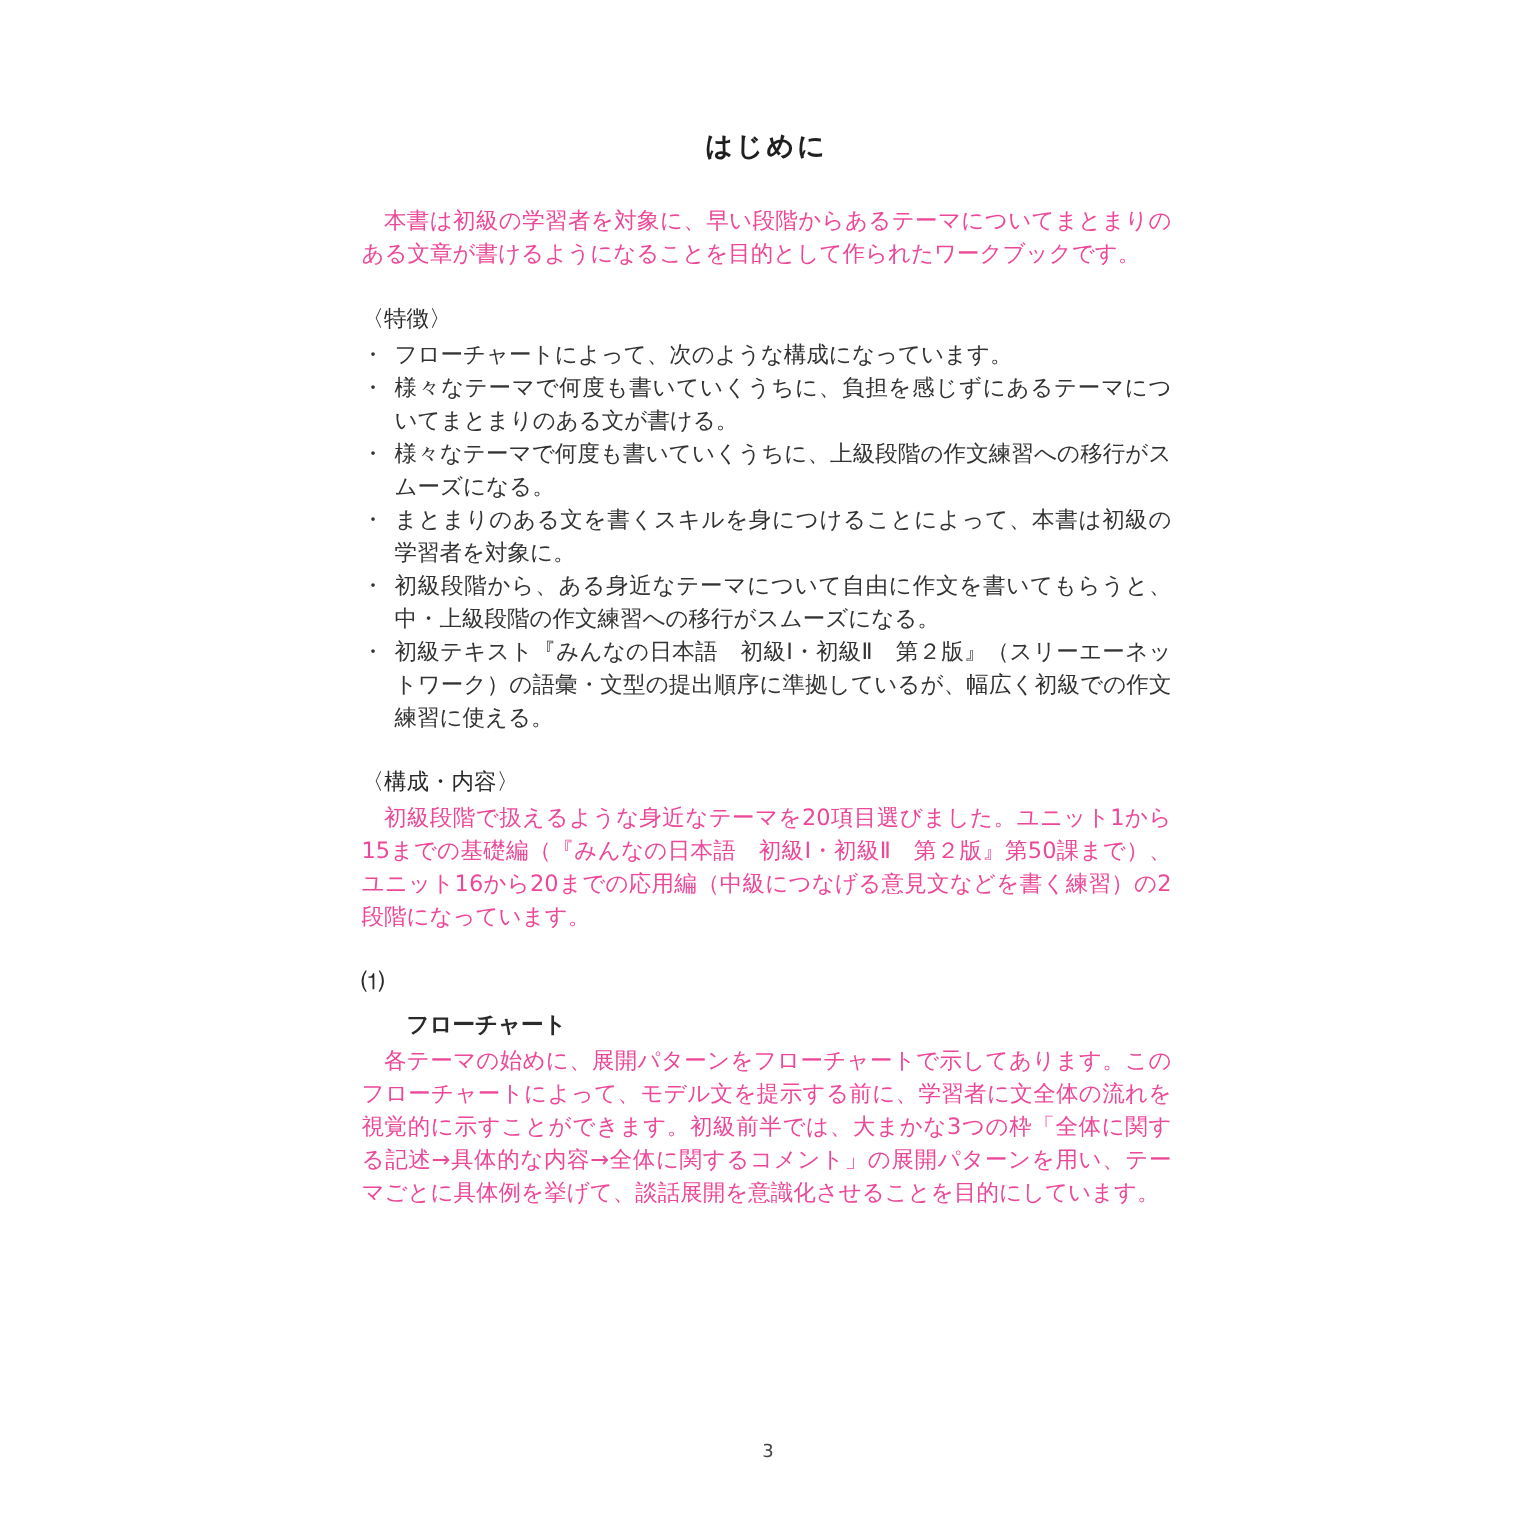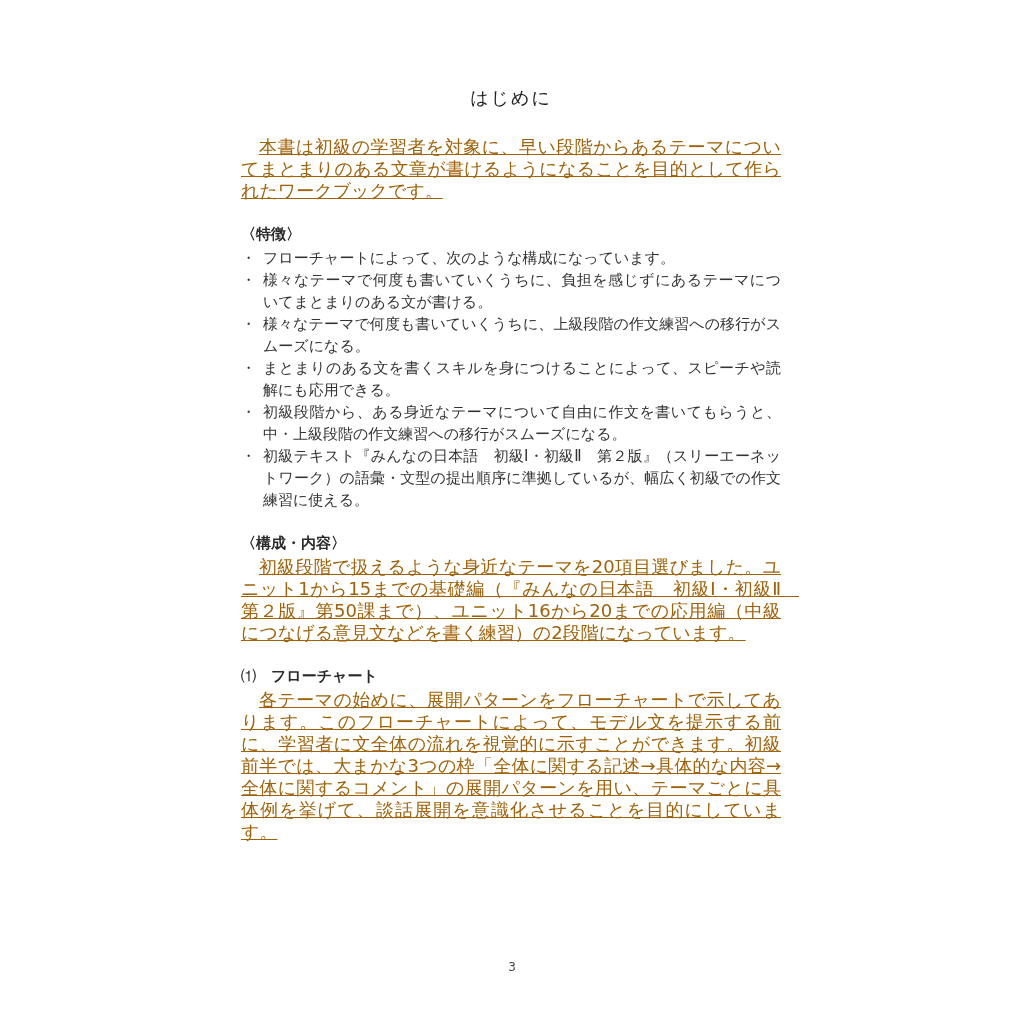--- a/index.html
+++ b/index.html
@@ -2,37 +2,37 @@
 <html><head>
 <meta charset="utf-8">
 <style>
   html,body{margin:0;padding:0;background:#ffffff;}
   .sheet{
     position:relative;width:1024px;height:1024px;background:#ffffff;overflow:hidden;
     font-family:"DejaVu Sans","Liberation Sans",sans-serif;color:#333333;
   }
   .content{position:absolute;left:241px;top:86px;width:540px;}
   .doc-title{
-    margin:0 0 26px 0;font-size:18px;line-height:24px;font-weight:400;
+    margin:0 0 26px 0;font-size:18px;line-height:24px;font-weight:700;
     text-align:center;letter-spacing:2px;color:#1f1f1f;
   }
   .para{
-    margin:0;font-size:18px;line-height:22px;text-align:justify;
-    text-indent:1em;color:#a16207;text-decoration:underline;
+    margin:0;font-size:15px;line-height:22px;text-align:justify;
+    text-indent:1em;color:#ec4899;
   }
   .sec-heading{
-    margin:21px 0 2px 0;font-size:15px;line-height:22px;font-weight:700;color:#2a2a2a;
+    margin:21px 0 2px 0;font-size:15px;line-height:22px;font-weight:400;color:#2a2a2a;
   }
   .bullets{list-style:none;margin:0;padding:0;}
   .bullet{display:flex;font-size:15px;line-height:22px;color:#333333;}
   .bullet .marker{flex:0 0 22px;}
   .bullet .btext{flex:1;text-align:justify;}
   .sub-heading{display:flex;margin:21px 0 2px 0;font-size:15px;line-height:22px;color:#2a2a2a;}
   .sub-num{flex:0 0 30px;font-weight:400;}
-  .sub-title{font-weight:700;}
+  .sub-title{font-weight:700;margin-top:29px;}
   .page-number{
     position:absolute;left:0;top:960px;width:100%;text-align:center;
     font-size:12px;line-height:14px;color:#444444;
   }
 </style>
 </head>
 <body>
 
 <div class="sheet">
   <div class="content">
@@ -52,21 +52,21 @@
       <li class="bullet">
         <span class="marker">・</span>
         <span class="btext">様々なテーマで何度も書いていくうちに、負担を感じずにあるテーマについてまとまりのある文が書ける。</span>
       </li>
       <li class="bullet">
         <span class="marker">・</span>
         <span class="btext">様々なテーマで何度も書いていくうちに、上級段階の作文練習への移行がスムーズになる。</span>
       </li>
       <li class="bullet">
         <span class="marker">・</span>
-        <span class="btext">まとまりのある文を書くスキルを身につけることによって、スピーチや読解にも応用できる。</span>
+        <span class="btext">まとまりのある文を書くスキルを身につけることによって、本書は初級の学習者を対象に。</span>
       </li>
       <li class="bullet">
         <span class="marker">・</span>
         <span class="btext">初級段階から、ある身近なテーマについて自由に作文を書いてもらうと、中・上級段階の作文練習への移行がスムーズになる。</span>
       </li>
       <li class="bullet">
         <span class="marker">・</span>
         <span class="btext">初級テキスト『みんなの日本語　初級Ⅰ・初級Ⅱ　第２版』（スリーエーネットワーク）の語彙・文型の提出順序に準拠しているが、幅広く初級での作文練習に使える。</span>
       </li>
     </ul>

